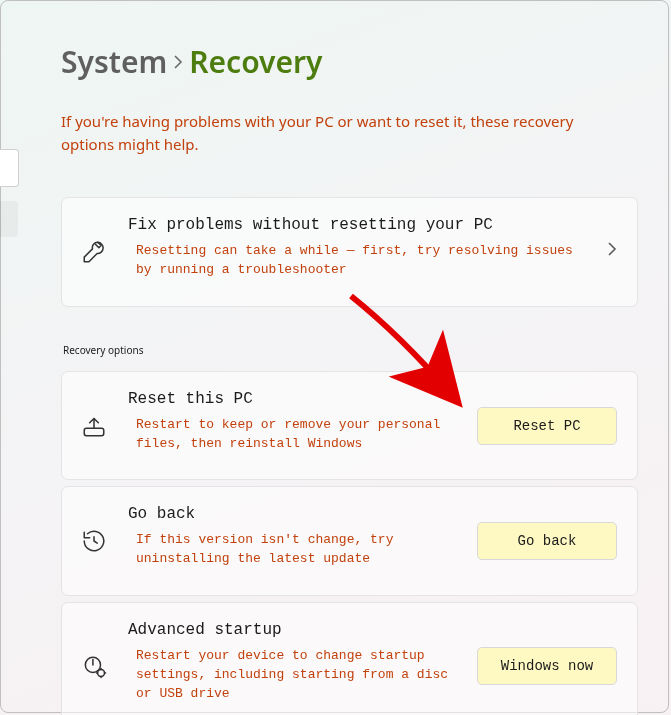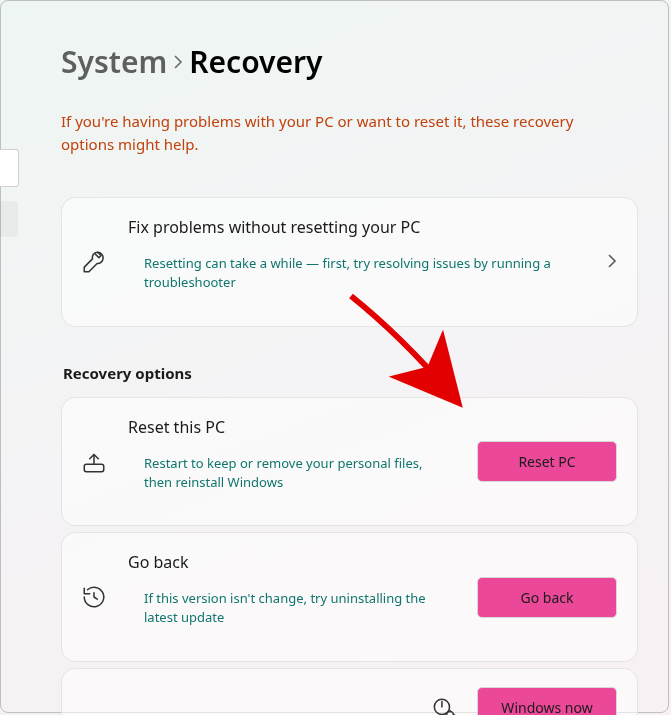--- a/index.html
+++ b/index.html
@@ -53,79 +53,80 @@
     font-weight: 600;
     color: #5f5f5f;
   }
   .breadcrumb .sep {
     font-size: 20px;
     color: #6a6a6a;
   }
   .breadcrumb .current {
     font-size: 30px;
     font-weight: 600;
-    color: #000000;
+    color: #4d7c0f;
   }
   .intro {
     font-size: 15px;
     color: #c2410c;
     line-height: 1.5;
     margin-bottom: 42px;
     max-width: 560px;
   }
   .card {
     border: 1px solid #e4e4e4;
-    border-radius: 14px;
+    border-radius: 7px;
     background: rgba(255,255,255,0.55);
     padding: 18px 20px 18px 18px;
     display: flex;
     align-items: center;
     gap: 20px;
     margin-bottom: 14px;
-  }
-  .card.tight { margin-bottom: 6px; justify-content: flex-end; }
+    font-family: Liberation Mono, monospace;
+  }
+  .card.tight { margin-bottom: 6px; }
   .card .icon {
     width: 28px;
     flex: 0 0 28px;
     display: flex;
     justify-content: center;
     color: #333;
   }
   .card .body { flex: 1 1 auto; min-width: 0; }
   .card .title {
     font-size: 16px;
     color: #1b1b1b;
     margin: 0 0 2px 0;
   }
   .card .desc {
     font-size: 13px;
-    color: #0f766e;
+    color: #c2410c;
     line-height: 1.45;
-    margin: 16px;
+    margin: 8px;
   }
   .chevron {
     flex: 0 0 auto;
     color: #5a5a5a;
   }
   .action-btn {
     flex: 0 0 auto;
-    background: #ec4899;
+    background: #fef9c3;
     border: 1px solid #d8d8d8;
     border-radius: 5px;
     padding: 10px 22px;
     font-size: 14px;
     font-family: inherit;
     color: #1b1b1b;
     cursor: pointer;
     min-width: 140px;
     text-align: center;
   }
   .section-heading {
-    font-size: 15px;
-    font-weight: 700;
+    font-size: 10px;
+    font-weight: 400;
     color: #1b1b1b;
     margin: 36px 0 14px 2px;
   }
   
   .arrow {
     position: absolute;
     pointer-events: none;
   }
 </style>
 </head>
@@ -200,20 +201,24 @@
 
   <div class="card tight">
     <span class="icon">
       <svg width="26" height="26" viewBox="0 0 24 24" fill="none" stroke="#333" stroke-width="1.4" stroke-linecap="round" stroke-linejoin="round">
         <circle cx="11" cy="11" r="7"></circle>
         <path d="M11 6v5"></path>
         <circle cx="18.5" cy="18.5" r="3.2"></circle>
         <path d="M18.5 15.3v-1M18.5 22.7v-1M15.3 18.5h-1M22.7 18.5h-1"></path>
       </svg>
     </span>
+    <div class="body">
+      <p class="title">Advanced startup</p>
+      <p class="desc">Restart your device to change startup settings, including starting from a disc or USB drive</p>
+    </div>
     <button class="action-btn">Windows now</button>
   </div>
 
   <svg class="arrow" style="left:330px; top:285px;" width="160" height="140" viewBox="0 0 160 140">
     <defs>
       <marker id="ah" markerWidth="12" markerHeight="12" refX="9" refY="6" orient="auto">
         <path d="M0,0 L12,6 L0,12 L3,6 Z" fill="#e30000"></path>
       </marker>
     </defs>
     <path d="M20,10 Q70,50 120,108" stroke="#e30000" stroke-width="6" fill="none" marker-end="url(#ah)"></path>

